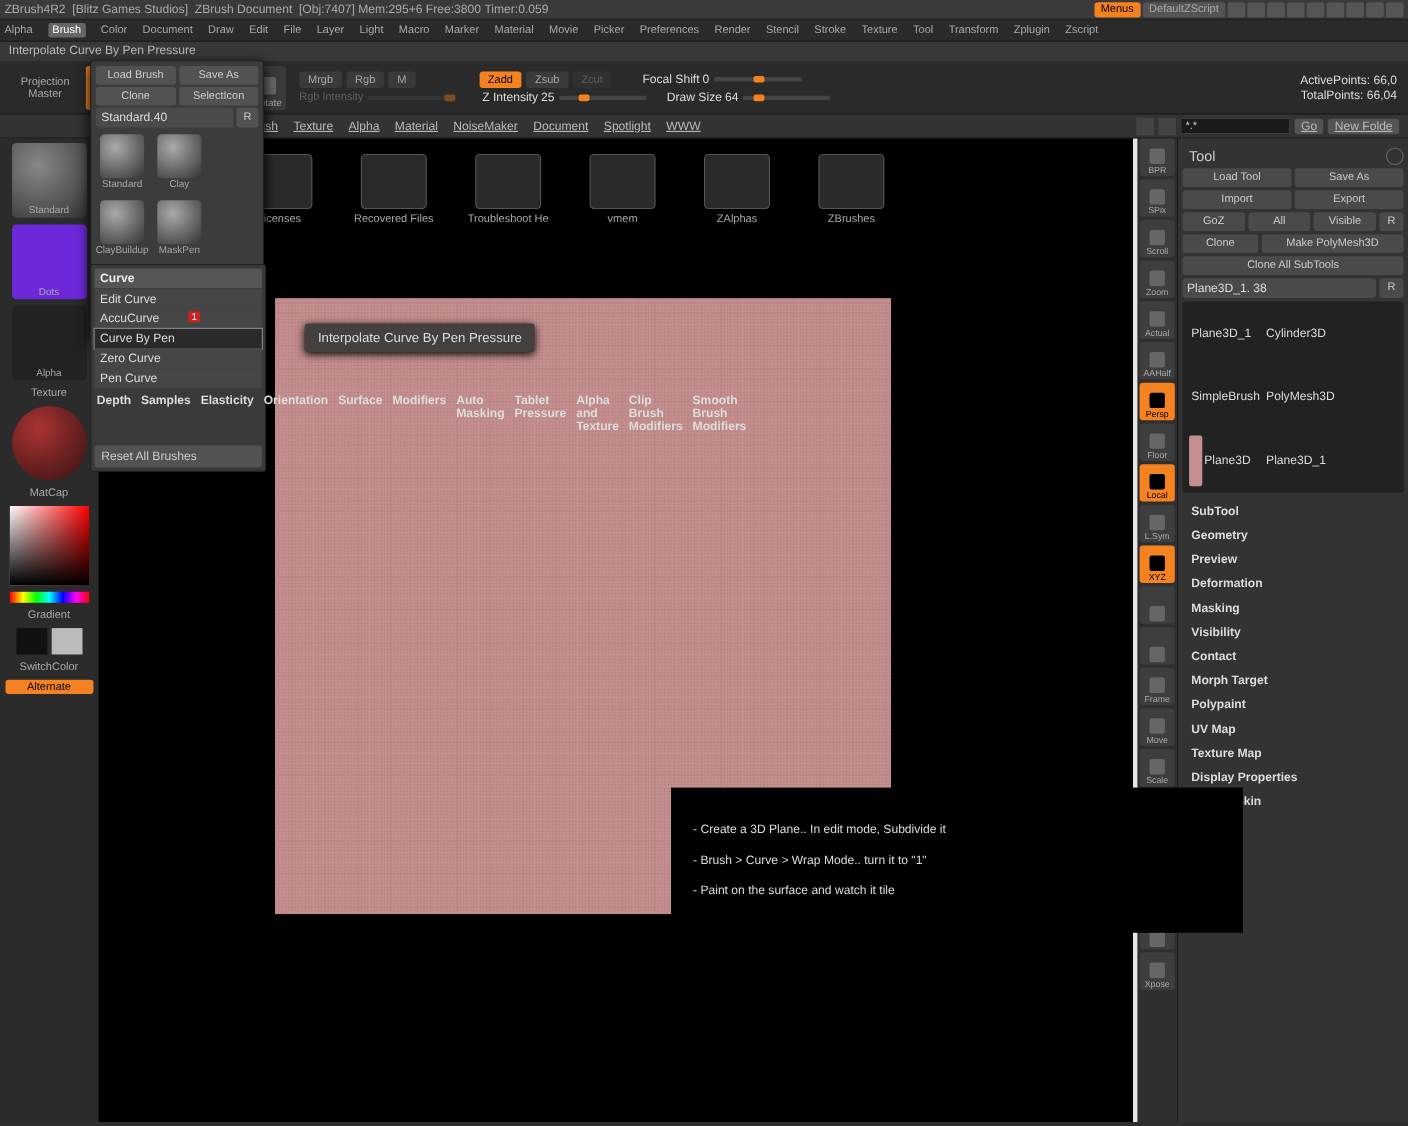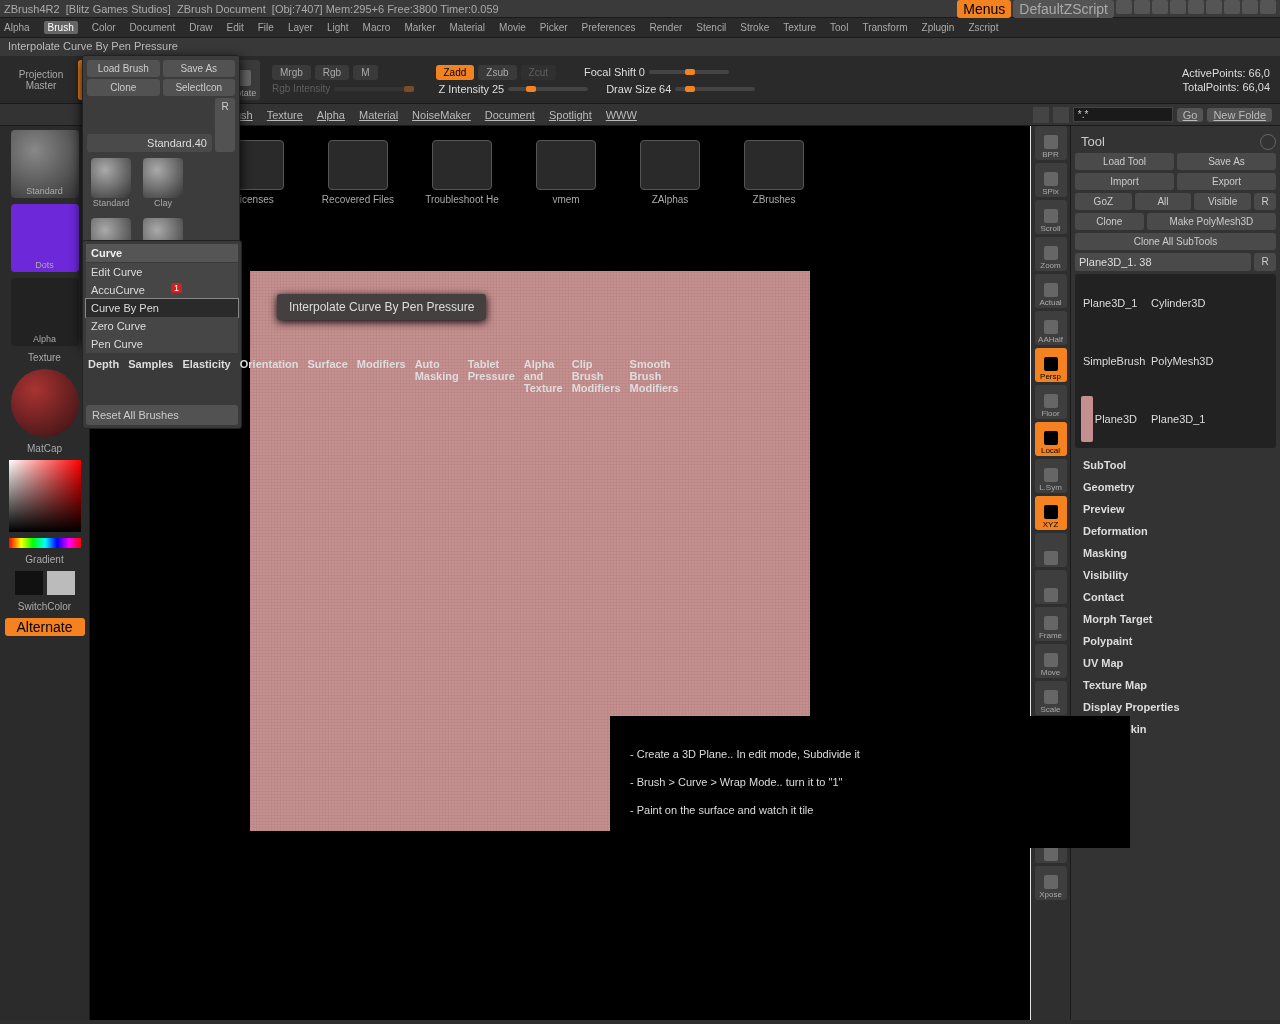--- a/index.html
+++ b/index.html
@@ -1,20 +1,20 @@
 <!DOCTYPE html>
 <html><head>
 <meta charset="utf-8">
 <style>
 * { margin:0; padding:0; box-sizing:border-box; font-family:Tahoma,Arial,sans-serif; font-size:11px; color:#ddd; }
 body { background:#2e2e2e; width:1280px; height:1024px; overflow:hidden; position:relative; }
 .titlebar { height:18px; background:#3a3a3a; display:flex; align-items:center; padding:0 4px; border-bottom:1px solid #1a1a1a; }
 .titlebar span { color:#aaa; }
 .titlebar .right { margin-left:auto; display:flex; gap:2px; }
-.btn { background:#545454; padding:1px 6px; border-radius:3px; cursor:pointer; font-size:14px; color:#ccc; }
+.btn { background:#545454; padding:1px 6px; border-radius:3px; cursor:pointer; font-size:10px; color:#ccc; }
 .btn.orange { background:#f58220; color:#000; }
 .menubar { height:20px; background:#2a2a2a; display:flex; align-items:center; padding:0 4px; gap:14px; border-bottom:1px solid #1a1a1a; }
 .menubar span { color:#aaa; font-size:10px; }
 .menubar span.active { background:#666; color:#fff; padding:1px 4px; border-radius:2px; }
 .subtitle { height:18px; background:#383838; color:#bbb; padding:2px 8px; font-size:11px; }
 
 .toolbar { height:48px; background:#2a2a2a; display:flex; align-items:center; padding:0 4px; border-bottom:1px solid #1a1a1a; position:relative; }
 .toolbar-left { display:flex; gap:3px; }
 .mode-btn { width:34px; height:40px; background:#3a3a3a; border-radius:3px; display:flex; flex-direction:column; align-items:center; justify-content:flex-end; font-size:9px; color:#aaa; padding-bottom:2px; }
 .mode-btn.active { background:#f58220; color:#000; }
@@ -42,21 +42,21 @@
 .huebar { width:72px; height:10px; background:linear-gradient(to right,#f00,#ff0,#0f0,#0ff,#00f,#f0f,#f00); }
 .smalllbl { font-size:10px; color:#aaa; }
 .canvas { flex:1; background:#000; position:relative; }
 .folders { display:flex; gap:24px; padding:14px 20px; }
 .folder { width:80px; display:flex; flex-direction:column; align-items:center; gap:4px;}
 .folder .ficon { width:60px; height:50px; border:1px solid #555; border-radius:4px; background:#2a2a2a; }
 .folder span { font-size:10px; color:#aaa; text-align:center; }
 .plane { position:absolute; left:160px; top:145px; width:560px; height:560px; background:#c68f8f; background-image:repeating-linear-gradient(0deg,rgba(0,0,0,0.04) 0,rgba(0,0,0,0.04) 1px,transparent 1px,transparent 3px),repeating-linear-gradient(90deg,rgba(0,0,0,0.04) 0,rgba(0,0,0,0.04) 1px,transparent 1px,transparent 3px); }
 .tooltip { position:absolute; left:187px; top:168px; background:#44403f; color:#ddd; padding:6px 12px; border-radius:3px; font-size:12px; box-shadow:0 2px 8px #000; }
 .overlay-tip { position:absolute; left:520px; top:590px; width:520px; background:#000; color:#f58220; padding:24px 20px; font-size:19px; line-height:28px; }
-.rightcol-tools { width:40px; background:#2f2f2f; border-left:1px solid #e5e5e5; display:flex; flex-direction:column; gap:3px; padding-top:0px; align-items:center; }
+.rightcol-tools { width:40px; background:#2f2f2f; border-left:4px solid #e5e5e5; display:flex; flex-direction:column; gap:3px; padding-top:0px; align-items:center; }
 .rt-btn { width:32px; height:34px; background:#3e3e3e; border-radius:3px; display:flex; flex-direction:column; align-items:center; justify-content:flex-end; font-size:8px; color:#aaa; padding-bottom:1px;}
 .rt-btn.active { background:#f58220; color:#000; }
 .rt-btn .ic { width:14px;height:14px;background:#666;border-radius:2px;margin-bottom:1px;}
 .rt-btn.active .ic{background:#000;}
 .rightpanel { width:210px; background:#333; border-left:1px solid #1a1a1a; padding:4px; overflow:hidden; }
 .rp-title { font-size:13px; color:#ccc; padding:4px 6px; }
 .rp-row { display:flex; gap:3px; margin-bottom:3px; }
 .rp-btn { flex:1; background:#4a4a4a; padding:3px 4px; border-radius:3px; font-size:10px; color:#ccc; text-align:center; cursor:pointer; }
 .rp-btn.small { flex:none; width:22px; }
 .rp-btn.wide { flex:2; }
@@ -64,21 +64,21 @@
 .rp-thumb { width:56px; display:flex; align-items:center; font-size:9px; color:#aaa; gap:2px;}
 .rp-thumb .t { width:46px; height:46px; background:#c68f8f; border-radius:2px; }
 .rp-thumb .t.sphere { background:radial-gradient(circle at 35% 30%,#f73,#822); border-radius:50%; }
 .rp-thumb .t.star { background:#f58220; }
 .rp-thumb .t.star2 { background:#c44; }
 .rp-section { padding:5px 8px; font-size:11px; color:#ddd; font-weight:bold; cursor:pointer; }
 
 .brush-popup { position:absolute; left:82px; top:55px; width:158px; background:#3c3c3c; border:1px solid #222; border-radius:3px; padding:4px; display:flex; flex-direction:column; gap:2px; box-shadow:0 4px 12px #000; z-index:10;}
 .bp-row { display:flex; gap:3px; }
 .bp-btn { flex:1; background:#525252; padding:3px 4px; border-radius:3px; font-size:10px; color:#ccc; text-align:center;}
-.bp-slider { background:#4a4a4a; padding:3px 5px; border-radius:3px; font-size:10px; color:#ccc; display:flex; justify-content:flex-end;margin-top:36px;}
+.bp-slider { background:#4a4a4a; padding:3px 5px; border-radius:3px; font-size:10px; color:#ccc; display:flex; justify-content:flex-start;}
 .bp-thumbs { display:flex; flex-wrap:wrap; gap:4px; padding:4px 0;}
 .bp-thumb { width:48px; height:56px; display:flex; flex-direction:column; align-items:center; font-size:9px; color:#aaa;}
 .bp-thumb .bt { width:40px; height:40px; background:radial-gradient(circle at 35% 30%,#aaa,#333); border-radius:4px;}
 .bp-thumb.sel .bt { outline:1px solid #888;}
 
 .curve-popup { position:absolute; left:82px; top:240px; width:160px; background:#3a3a3a; border:1px solid #222; border-radius:3px; padding:3px; display:flex; flex-direction:column; gap:1px; z-index:10;}
 .cp-head { background:#555; padding:3px 5px; font-size:11px; color:#eee; font-weight:bold; }
 .cp-item { background:#464646; padding:3px 5px; font-size:11px; color:#ddd; position:relative; }
 .cp-item.sel { background:#2a2a2a; outline:1px solid #888; }
 .cp-badge { position:absolute; right:56px; top:2px; background:#c22; color:#fff; font-size:9px; padding:0 3px; border-radius:2px;}

